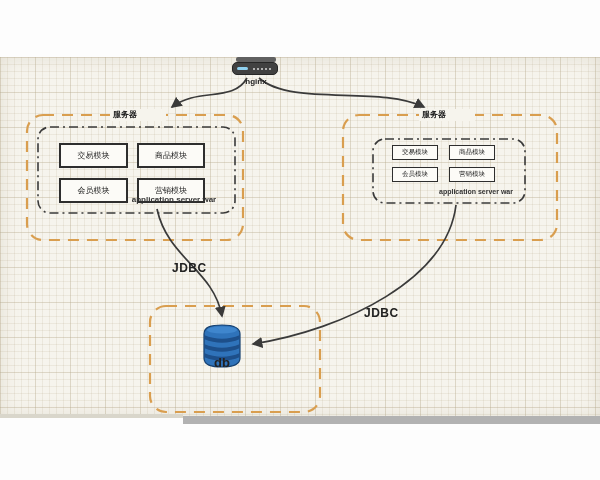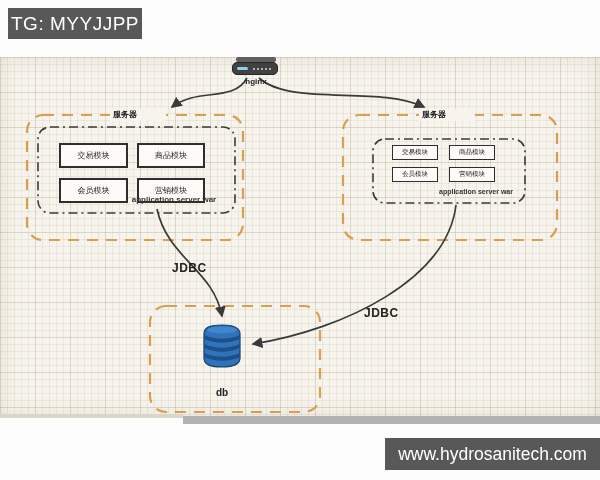--- a/index.html
+++ b/index.html
@@ -39,30 +39,27 @@
   .module.small { border-width:1.5px; font-size:6.5px; }
 
   
   .router-top { position:absolute; left:236px; top:0; width:40px; height:5px; background:#606060; border-radius:2px; }
   .router-body { position:absolute; left:232px; top:5px; width:46px; height:13px; background:#414141; border:1px solid #262626; border-radius:5px; display:flex; align-items:center; padding:0 4px; gap:3px; }
   .router-led { width:11px; height:3.5px; background:#8fd0ef; border-radius:2px; }
   .router-dots { display:flex; gap:2px; margin-left:2px; }
   .router-dots i { width:2px; height:2px; background:#d8d8d8; border-radius:50%; display:block; }
   .gateway-label { left:236px; top:20px; width:40px; text-align:center; font-size:8px; font-weight:bold; }
 
-  .db-label { left:199px; top:330px; width:46px; text-align:center; font-size:10px; font-weight:bold; }
+  .db-label { left:199px; top:298px; width:46px; text-align:center; font-size:13px; font-weight:bold; }
 </style>
 </head>
 <body>
 
 <div class="stage">
 
-  <div class="banner banner-top">
-    <span>TG: MYYJJPP</span>
-  </div>
 
   <div class="paper">
 
     <svg class="layer" viewBox="0 0 600 360">
       <defs>
         <marker id="arrow" viewBox="0 0 10 10" refX="8.5" refY="5" markerWidth="6.5" markerHeight="6.5" orient="auto-start-reverse">
           <path d="M0,0 L10,5 L0,10 z" fill="#3a3a3a"></path>
         </marker>
       </defs>
 
@@ -116,17 +113,14 @@
       <path d="M5,22 C17,27 29,27 41,22 L41,26 C29,31 17,31 5,26 Z" fill="#1D4F8A"></path>
       <path d="M5,31 C17,36 29,36 41,31 L41,35 C29,40 17,40 5,35 Z" fill="#1D4F8A"></path>
     </svg>
     <div class="lbl db-label">db</div>
 
   </div>
 
   <div class="shadow-bar-left"></div>
   <div class="shadow-bar"></div>
 
-  <div class="banner banner-bottom">
-    <span>www.hydrosanitech.com</span>
-  </div>
 
 </div>
 
 </body></html>

